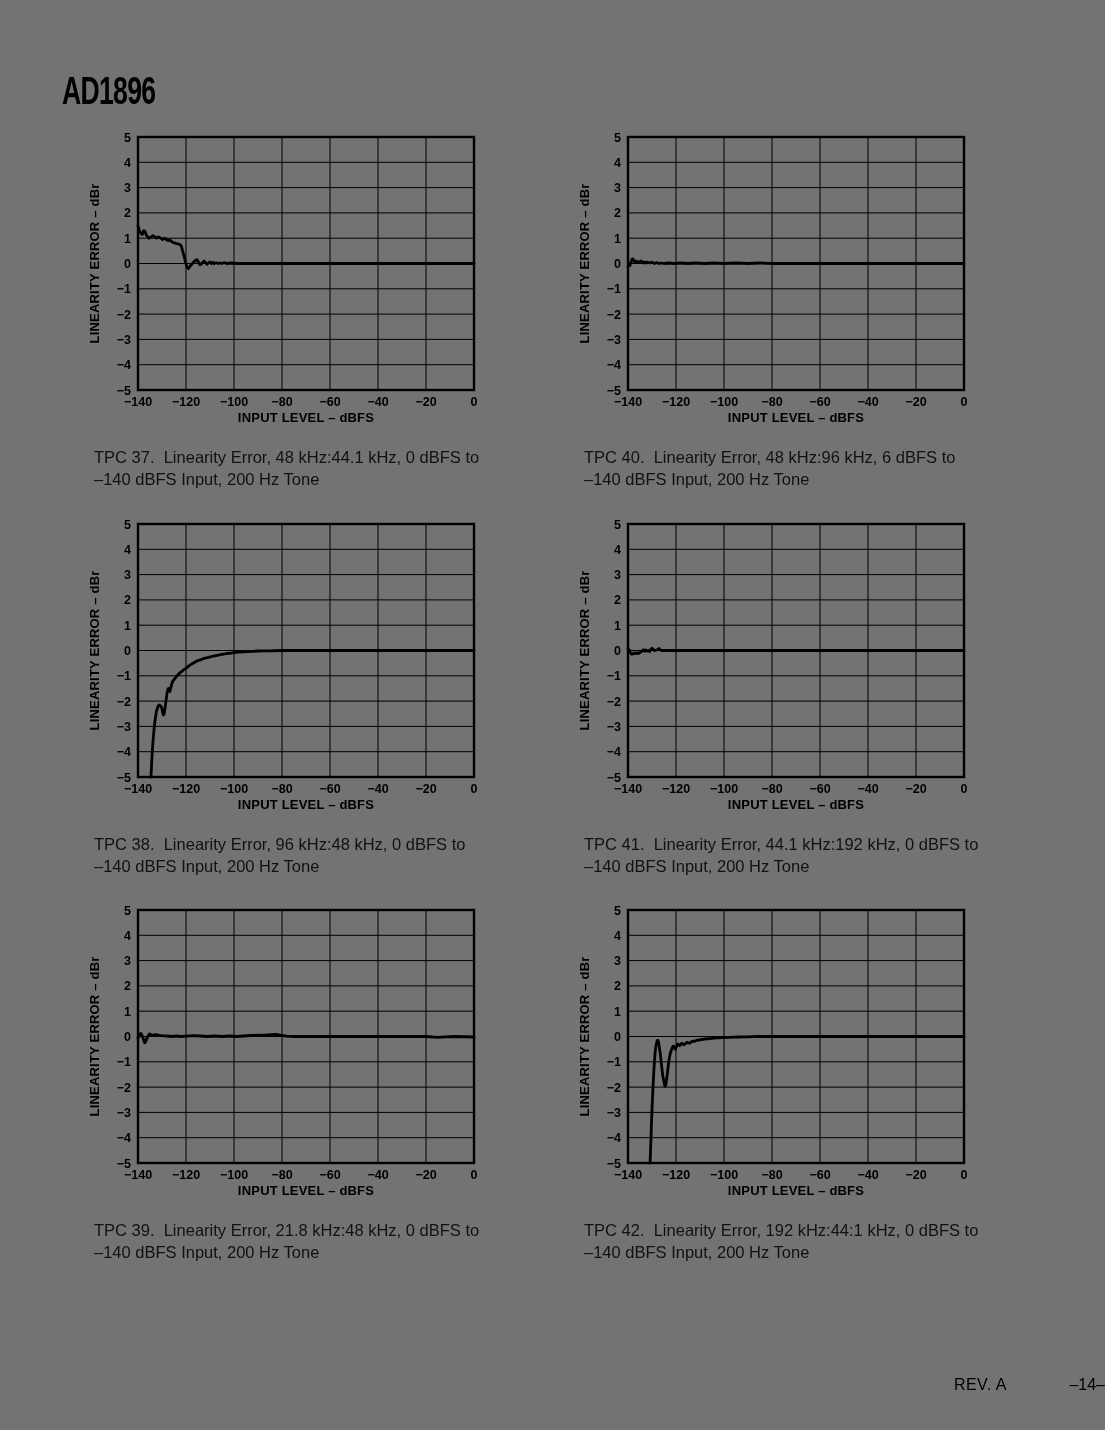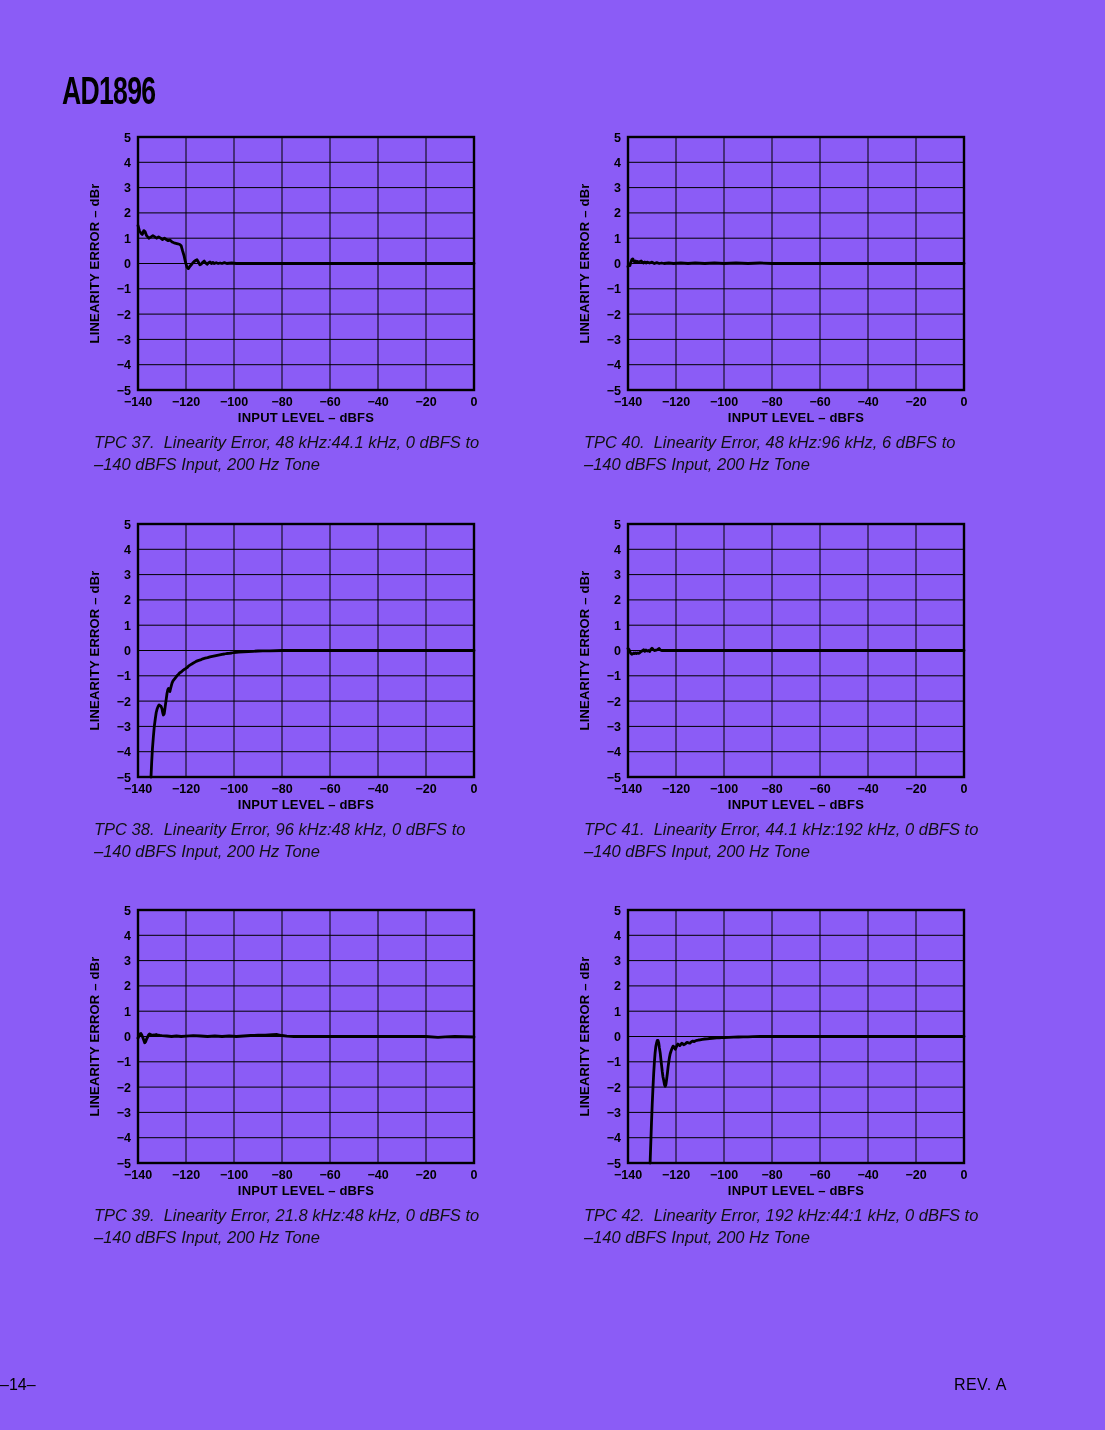--- a/index.html
+++ b/index.html
@@ -1,34 +1,34 @@
 <!DOCTYPE html>
 <html><head>
 <meta charset="utf-8">
 <style>
   html,body{margin:0;padding:0;background:#fff;}
   .page{
-    position:relative;width:1105px;height:1430px;background:#8b5cf6;
+    position:relative;width:1105px;height:1430px;background:#737373;
     font-family:"Liberation Sans",sans-serif;color:#000;overflow:hidden;
   }
   .brand{
     position:absolute;left:62px;top:70px;
     font-size:38px;font-weight:bold;letter-spacing:-1px;
     transform:scaleX(0.70);transform-origin:left top;
     font-family:"Liberation Sans",sans-serif;
   }
   .fig{position:absolute;width:480px;}
   .fig svg{display:block;}
   .caption{
-    position:absolute;left:8px;top:301px;width:470px;
-    font-style:italic;font-size:16.5px;line-height:1.33;
+    position:absolute;left:8px;top:316px;width:470px;
+    font-size:16.5px;line-height:1.33;
     white-space:pre-wrap;color:#111;
   }
   .footer-page{
-    position:absolute;left:0;right:0;top:1376px;text-align:left;font-size:16px;
+    position:absolute;left:0;right:0;top:1376px;text-align:right;font-size:16px;
   }
   .footer-rev{
     position:absolute;right:98px;top:1376px;font-size:16px;letter-spacing:0.5px;margin-left:44px;
   }
   svg .grid{stroke:#000;stroke-width:1;}
   svg .frame{fill:none;stroke:#000;stroke-width:2.4;}
   svg .curve{fill:none;stroke:#000;stroke-width:2.8;stroke-linejoin:round;stroke-linecap:round;}
   svg .tick{font-family:"Liberation Sans",sans-serif;font-size:12.5px;font-weight:bold;}
   svg .axis{font-family:"Liberation Sans",sans-serif;font-size:13px;font-weight:bold;letter-spacing:0.2px;}
 </style>

